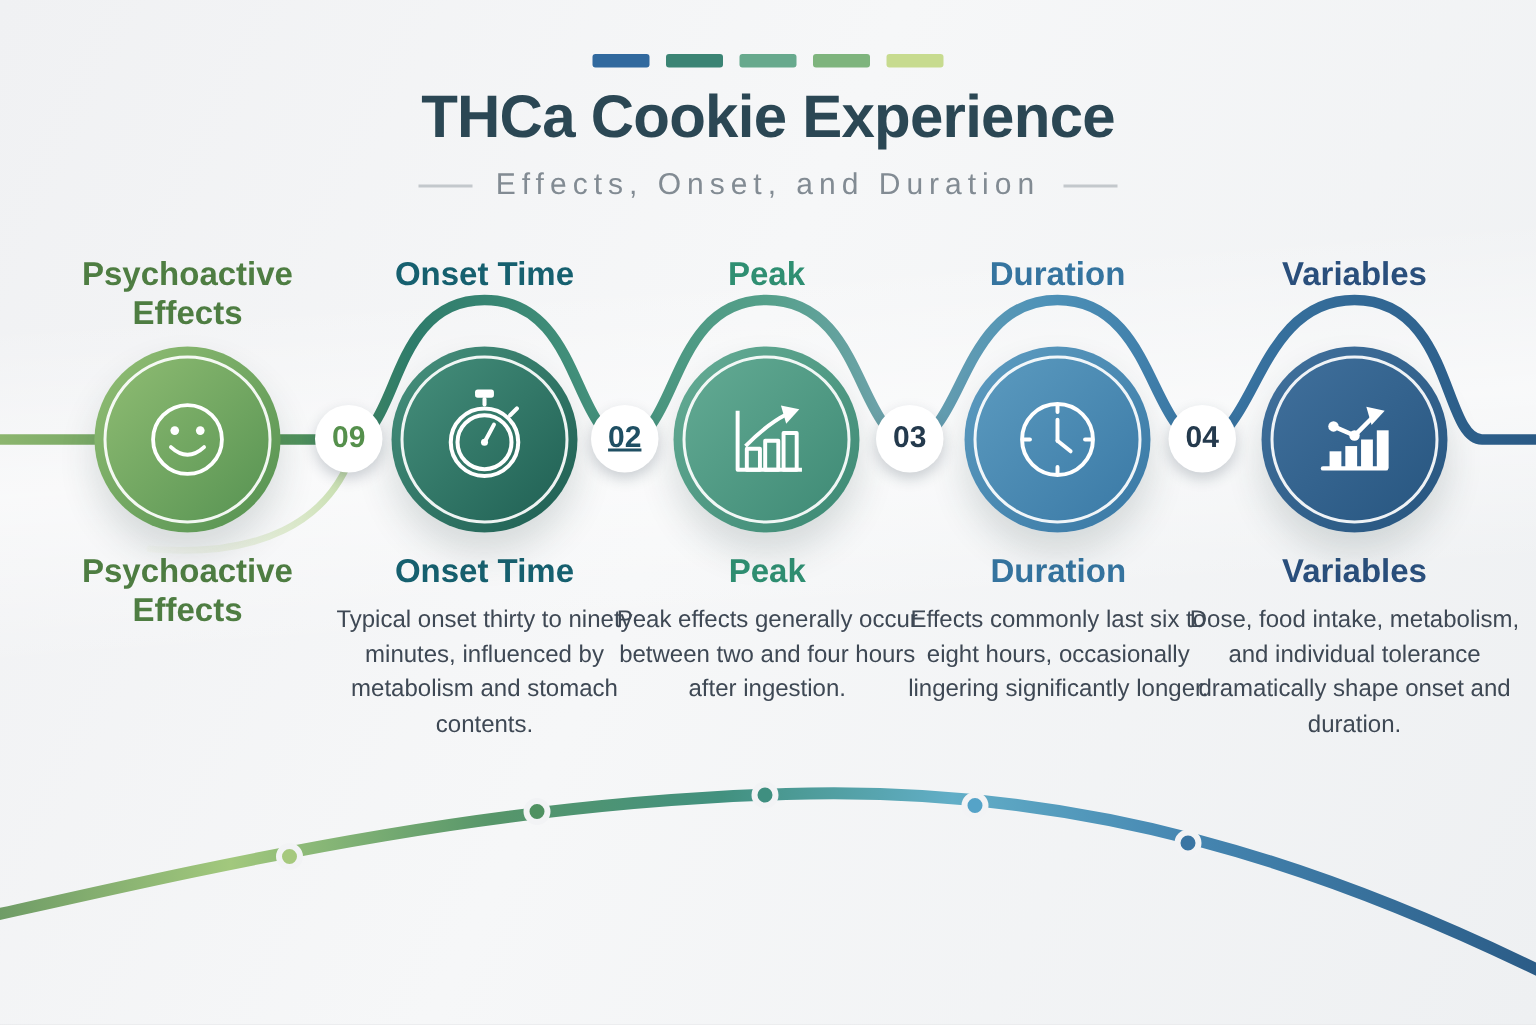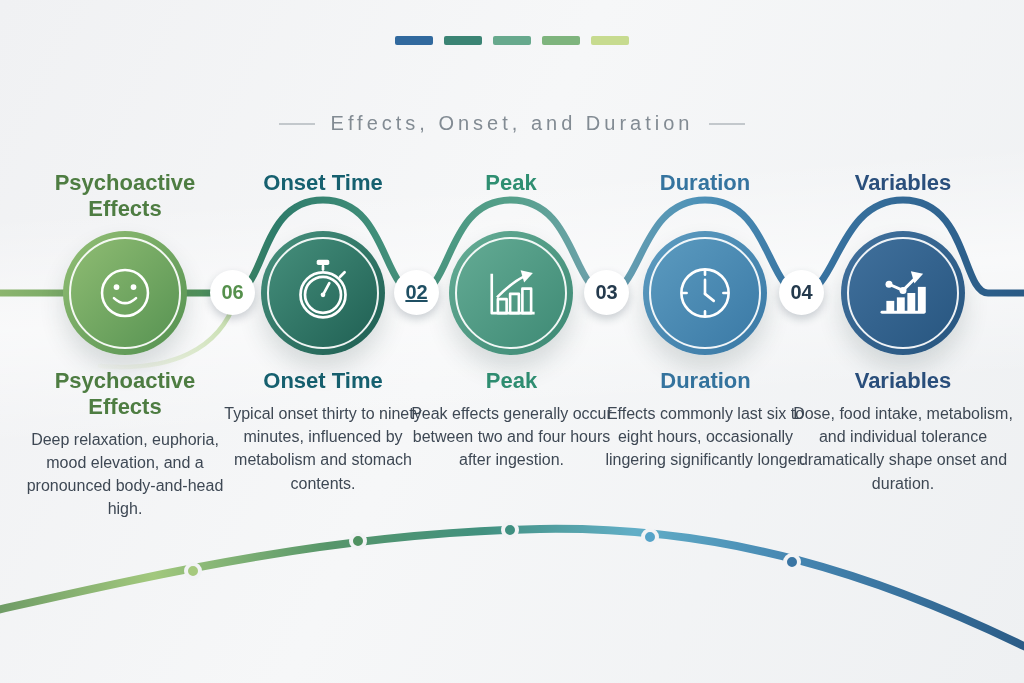--- a/index.html
+++ b/index.html
@@ -121,20 +121,21 @@
              L 1032 293" fill="none" stroke="url(#gline)" stroke-width="7"></path>
   </svg>
 
   <div class="dashes">
     <span class="dash" style="background: rgb(49, 105, 158);"></span>
     <span class="dash" style="background: rgb(59, 132, 116);"></span>
     <span class="dash" style="background: rgb(103, 169, 141);"></span>
     <span class="dash" style="background: rgb(126, 180, 125);"></span>
     <span class="dash" style="background: rgb(199, 219, 143);"></span>
   </div>
+  <h1 class="title">THCa Cookie Experience</h1>
   <div class="subtitle-row">
     <span class="sub-dash"></span>
     <span class="subtitle">Effects, Onset, and Duration</span>
     <span class="sub-dash"></span>
   </div>
 
   <div class="top-label t1" style="color: rgb(78, 125, 66);">Psychoactive Effects</div>
   <div class="top-label t2" style="color: rgb(22, 96, 111);">Onset Time</div>
   <div class="top-label t3" style="color: rgb(47, 143, 114);">Peak</div>
   <div class="top-label t4" style="color: rgb(53, 116, 159);">Duration</div>
@@ -192,28 +193,27 @@
       <rect x="-7" y="5" width="9" height="17" fill="#ffffff" stroke="none"></rect>
       <rect x="5" y="0" width="9" height="22" fill="#ffffff" stroke="none"></rect>
       <rect x="17" y="-7" width="9" height="29" fill="#ffffff" stroke="none"></rect>
       <path d="M -16 -10 L 0 -3 L 13 -16"></path>
       <circle cx="-16" cy="-10" r="4" fill="#ffffff" stroke="none"></circle>
       <circle cx="0" cy="-3" r="4" fill="#ffffff" stroke="none"></circle>
       <polygon points="9,-25 23,-22 13,-11" fill="#ffffff" stroke="none"></polygon>
     </svg>
   </div>
 
-  <div class="badge b1" style="color: rgb(85, 144, 76);">06</div>
+  <div class="badge b1" style="color: rgb(85, 144, 76);">09</div>
   <div class="badge b2" style="color: rgb(31, 79, 99); text-decoration: underline;">02</div>
   <div class="badge b3" style="color: rgb(36, 58, 77); text-align: center;">03</div>
   <div class="badge b4" style="color: rgb(36, 58, 77);">04</div>
 
   <div class="text-block x1">
     <h3 style="color: rgb(78, 125, 66);">Psychoactive Effects</h3>
-    <p>Deep relaxation, euphoria, mood elevation, and a pronounced body-and-head high.</p>
   </div>
   <div class="text-block x2">
     <h3 style="color: rgb(22, 96, 111);">Onset Time</h3>
     <p>Typical onset thirty to ninety minutes, influenced by metabolism and stomach contents.</p>
   </div>
   <div class="text-block x3">
     <h3 style="color: rgb(47, 143, 114);">Peak</h3>
     <p>Peak effects generally occur between two and four hours after ingestion.</p>
   </div>
   <div class="text-block x4">

